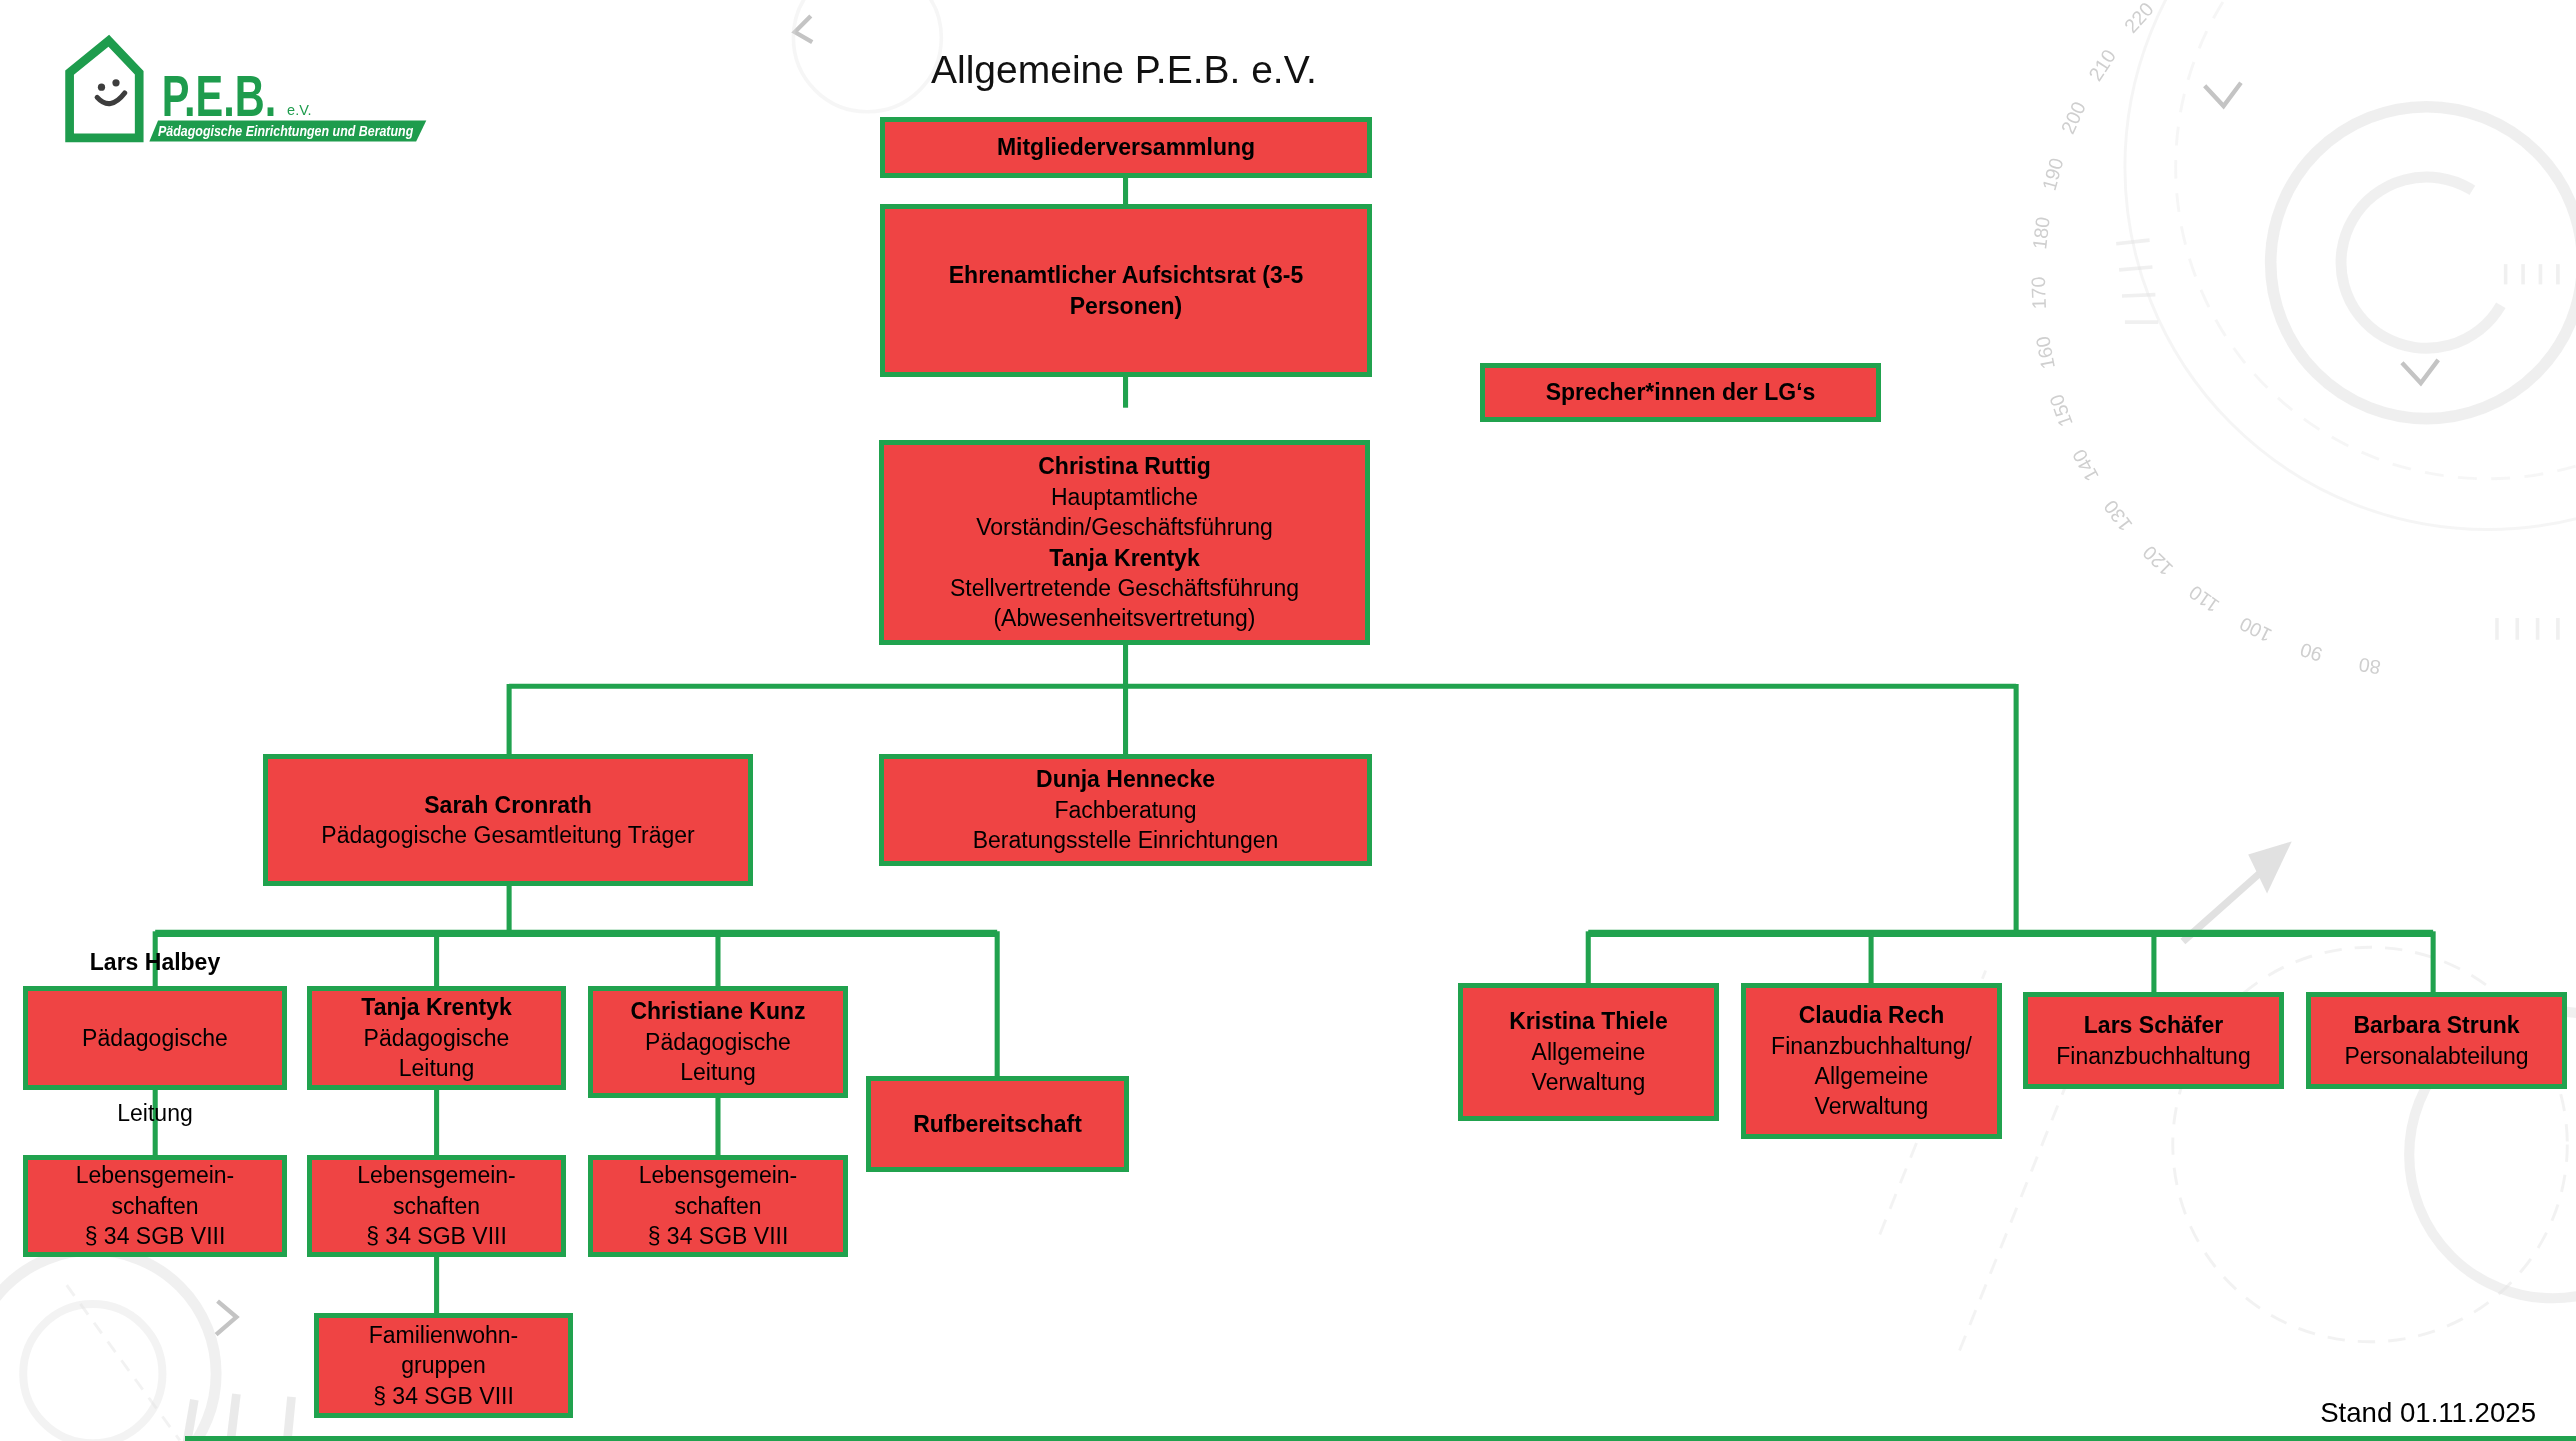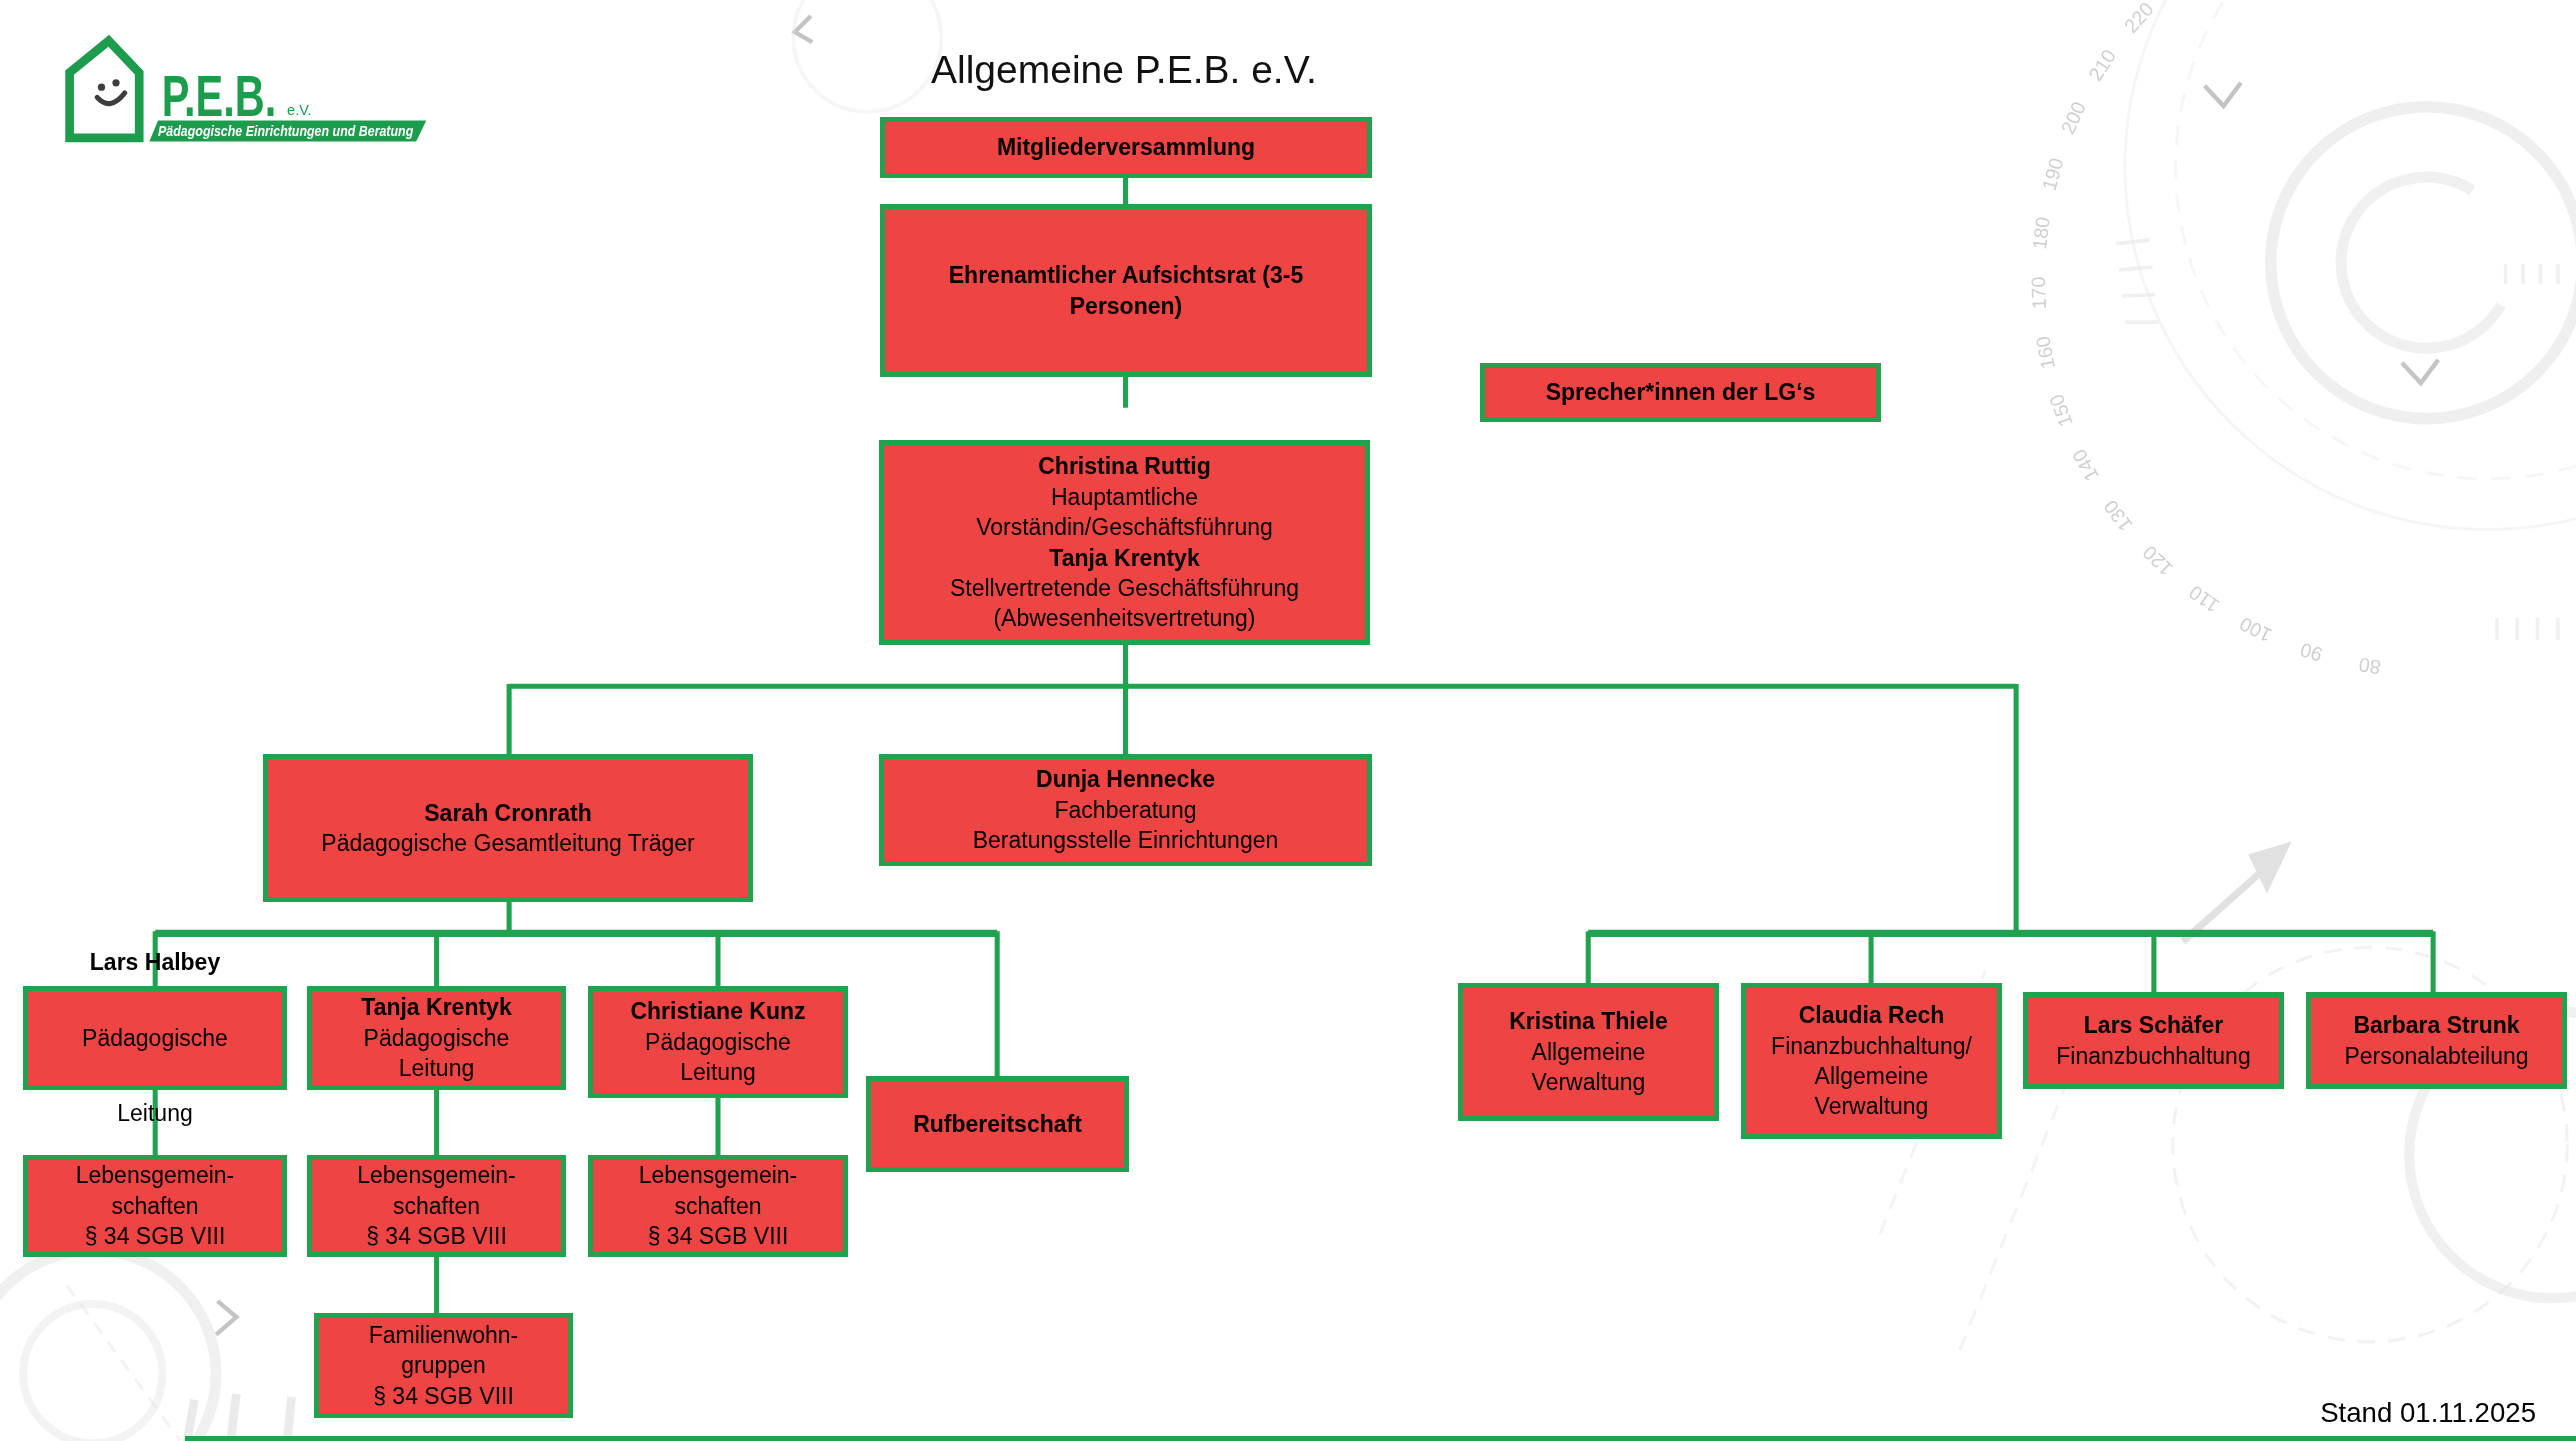--- a/index.html
+++ b/index.html
@@ -164,21 +164,21 @@
     <div class="ln b">Christina Ruttig</div>
     <div class="ln">Hauptamtliche</div>
     <div class="ln">Vorständin/Geschäftsführung</div>
     <div class="ln b">Tanja Krentyk</div>
     <div class="ln">Stellvertretende Geschäftsführung</div>
     <div class="ln">(Abwesenheitsvertretung)</div>
   </div>
 <div class="obox" style="left:1480px;top:363px;width:401px;height:59px;">
     <div class="ln b">Sprecher*innen der LG‘s</div>
   </div>
-<div class="obox" style="left:263px;top:754px;width:490px;height:148px;">
+<div class="obox" style="left:263px;top:754px;width:490px;height:132px;">
     <div class="ln b">Sarah Cronrath</div>
     <div class="ln">Pädagogische Gesamtleitung Träger</div>
   </div>
 <div class="obox" style="left:879px;top:754px;width:493px;height:112px;">
     <div class="ln b">Dunja Hennecke</div>
     <div class="ln">Fachberatung</div>
     <div class="ln">Beratungsstelle Einrichtungen</div>
   </div>
 <div class="obox" style="left:23px;top:986px;width:264px;height:104px;gap:45px;">
     <div class="ln b">Lars Halbey</div>

